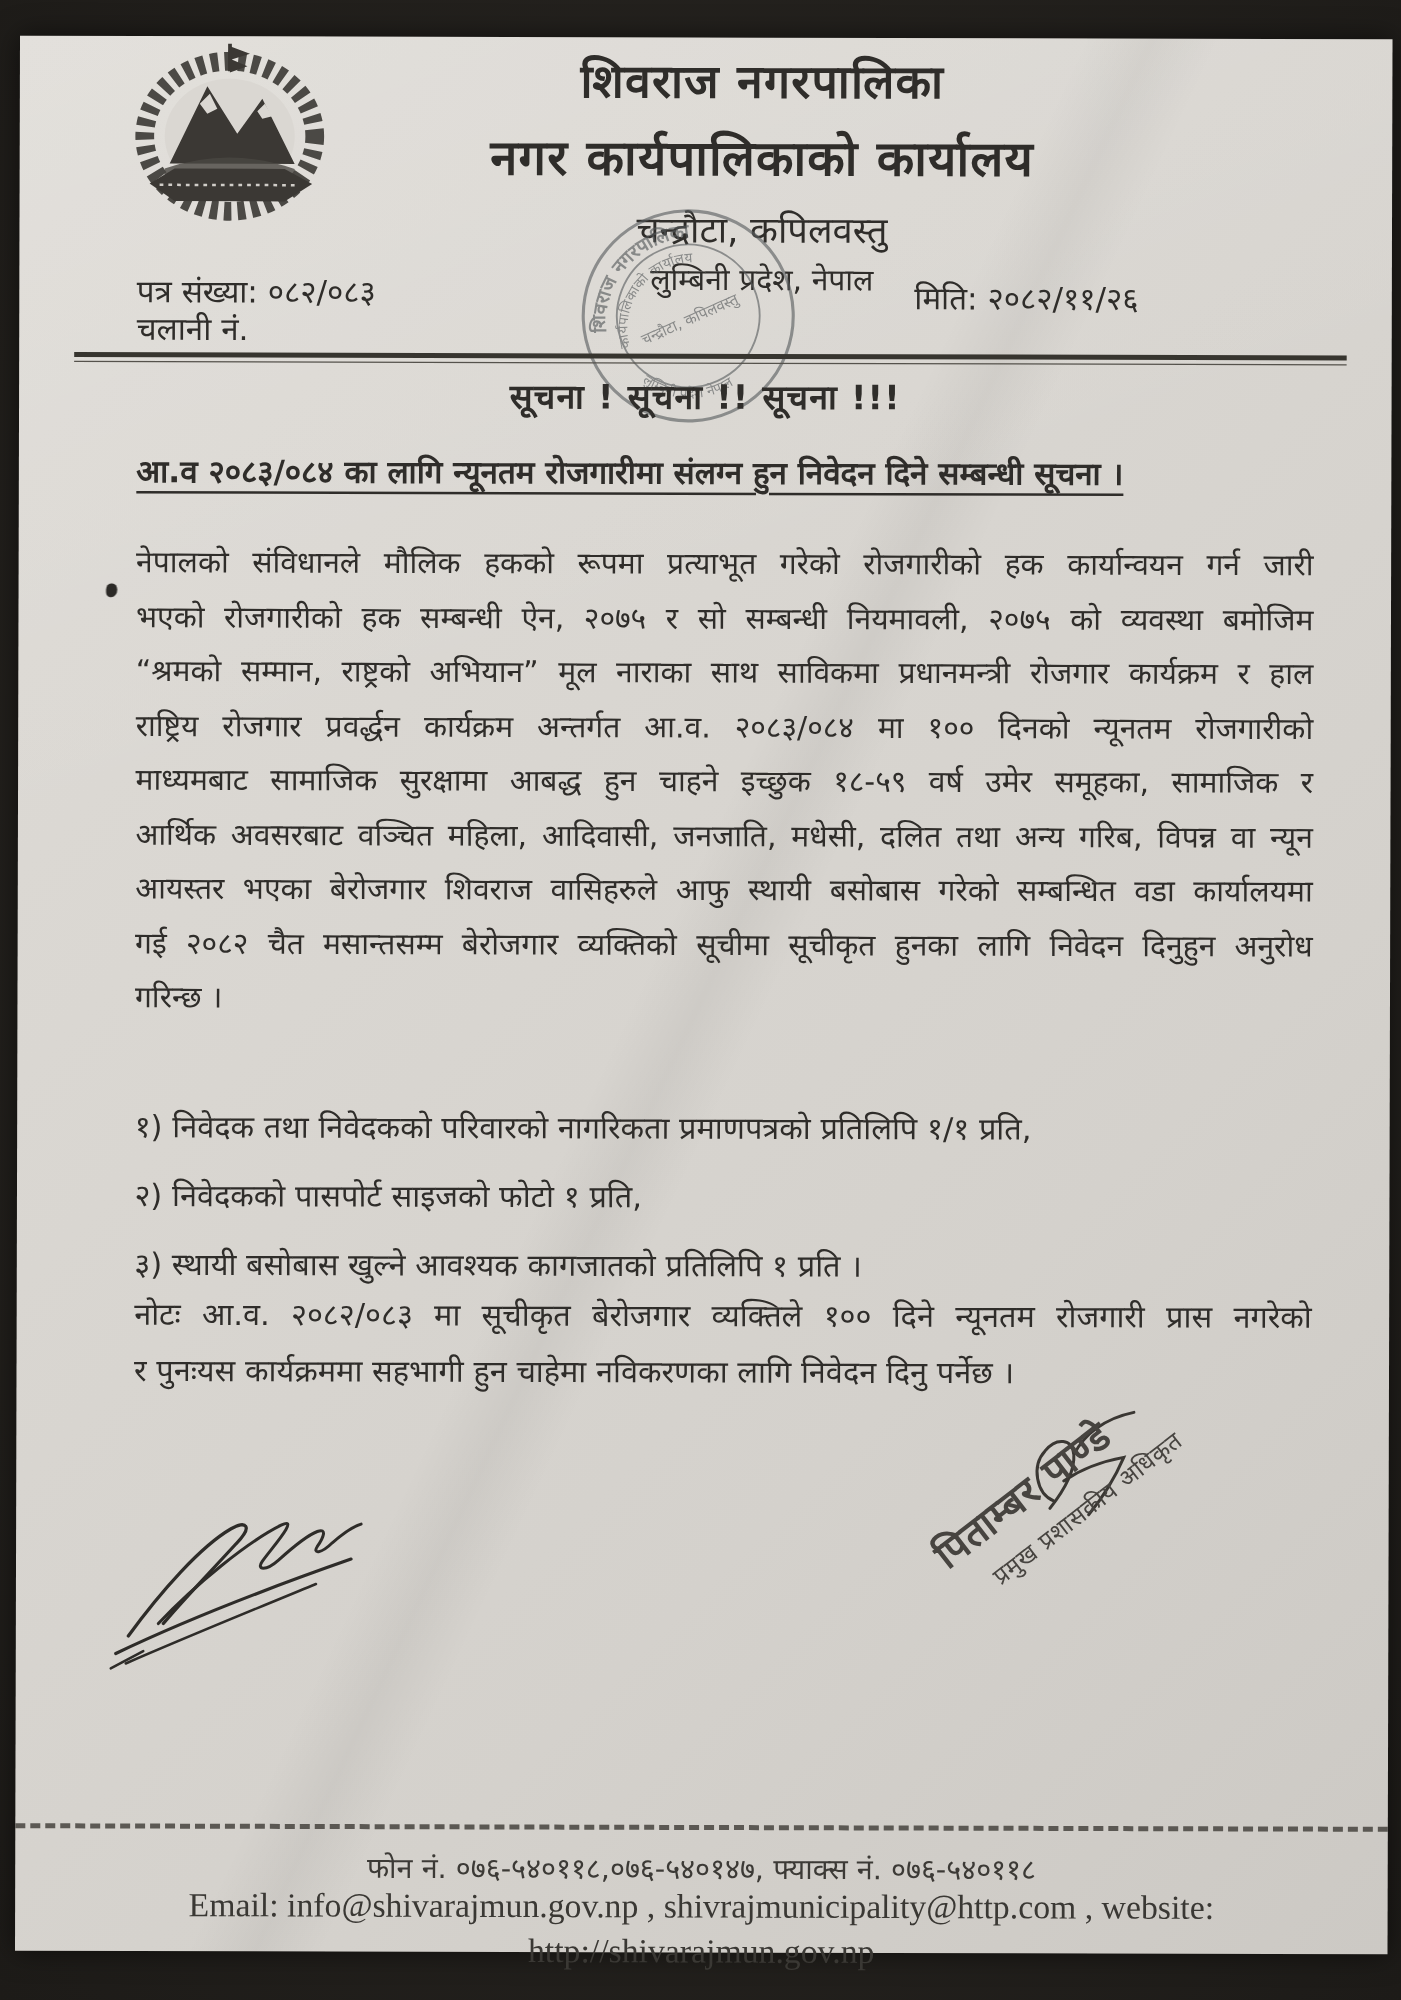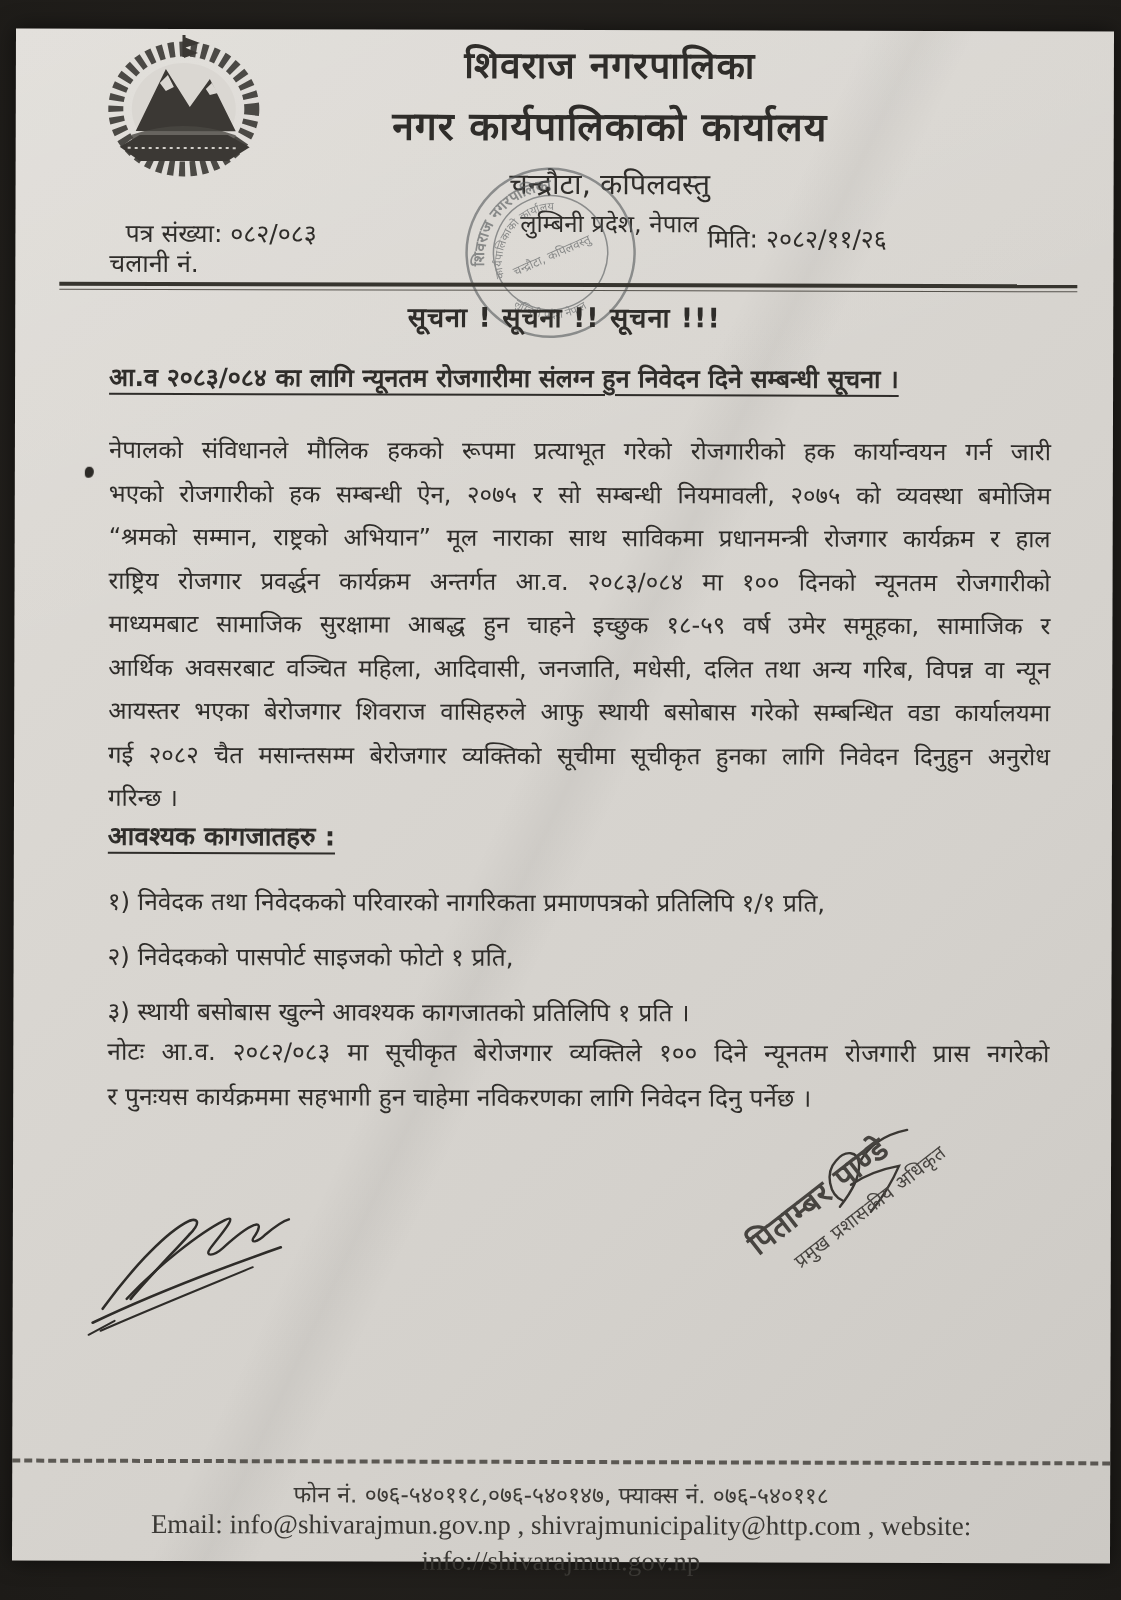--- a/index.html
+++ b/index.html
@@ -99,23 +99,23 @@
       <path d="M30,117 L142,117" stroke="#d0cdc8" stroke-width="2" stroke-dasharray="3 4"></path>
     </svg>
 
     <div class="abs head-text">
       <div class="h-muni nowrap">शिवराज नगरपालिका</div>
       <div class="h-office nowrap">नगर कार्यपालिकाको कार्यालय</div>
       <div class="h-addr nowrap">चन्द्रौटा, कपिलवस्तु</div>
       <div class="h-prov nowrap">लुम्बिनी प्रदेश, नेपाल</div>
     </div>
 
-    <div class="abs meta" style="left:110px;top:186px;">पत्र संख्या: ०८२/०८३</div>
+    <div class="abs meta" style="left:94px;top:186px;">पत्र संख्या: ०८२/०८३</div>
     <div class="abs meta" style="left:94px;top:216px;">चलानी नं.</div>
-    <div class="abs meta" style="left:692px;top:190px;">मिति: २०८२/११/२६</div>
+    <div class="abs meta" style="left:716px;top:190px;">मिति: २०८२/११/२६</div>
 
     <svg class="abs stamp-svg" width="185" height="185" viewBox="0 0 185 185">
       <defs>
         <path id="arcT" d="M 24,100 A 69,69 0 0 1 162,100"></path>
         <path id="arcM" d="M 40,104 A 53,53 0 0 1 146,104"></path>
         <path id="arcB" d="M 30,96 A 63,63 0 0 0 156,96"></path>
       </defs>
       <circle cx="93" cy="93" r="84" fill="none" stroke="#5a5e60" stroke-width="2.5"></circle>
       <circle cx="93" cy="93" r="57" fill="none" stroke="#5a5e60" stroke-width="1.5"></circle>
       <text fill="#54585a" font-size="15" font-weight="bold">
@@ -144,21 +144,20 @@
       <div class="bline">भएको रोजगारीको हक सम्बन्धी ऐन, २०७५ र सो सम्बन्धी नियमावली, २०७५ को व्यवस्था बमोजिम</div>
       <div class="bline">“श्रमको सम्मान, राष्ट्रको अभियान” मूल नाराका साथ साविकमा प्रधानमन्त्री रोजगार कार्यक्रम र हाल</div>
       <div class="bline">राष्ट्रिय रोजगार प्रवर्द्धन कार्यक्रम अन्तर्गत आ.व. २०८३/०८४ मा १०० दिनको न्यूनतम रोजगारीको</div>
       <div class="bline">माध्यमबाट सामाजिक सुरक्षामा आबद्ध हुन चाहने इच्छुक १८-५९ वर्ष उमेर समूहका, सामाजिक र</div>
       <div class="bline">आर्थिक अवसरबाट वञ्चित महिला, आदिवासी, जनजाति, मधेसी, दलित तथा अन्य गरिब, विपन्न वा न्यून</div>
       <div class="bline">आयस्तर भएका बेरोजगार शिवराज वासिहरुले आफु स्थायी बसोबास गरेको सम्बन्धित वडा कार्यालयमा</div>
       <div class="bline">गई २०८२ चैत मसान्तसम्म बेरोजगार व्यक्तिको सूचीमा सूचीकृत हुनका लागि निवेदन दिनुहुन अनुरोध</div>
       <div class="bline last">गरिन्छ ।</div>
     </div>
 
-    <div class="abs sec-head nowrap">आवश्यक कागजातहरु :</div>
 
     <div class="abs doc-list">
       <div class="doc-item">१) निवेदक तथा निवेदकको परिवारको नागरिकता प्रमाणपत्रको प्रतिलिपि १/१  प्रति,</div>
       <div class="doc-item">२) निवेदकको पासपोर्ट साइजको फोटो १ प्रति,</div>
       <div class="doc-item">३) स्थायी बसोबास खुल्ने आवश्यक कागजातको प्रतिलिपि १ प्रति ।</div>
     </div>
 
     <div class="abs note-par">
       <div class="nline1">नोटः आ.व. २०८२/०८३ मा सूचीकृत बेरोजगार व्यक्तिले १०० दिने न्यूनतम रोजगारी प्रास नगरेको</div>
       <div>र पुनःयस कार्यक्रममा सहभागी हुन चाहेमा नविकरणका लागि निवेदन दिनु पर्नेछ ।</div>
@@ -181,16 +180,16 @@
     </svg>
 
     <div class="abs officer">
       <div class="officer-name nowrap">पिताम्बर पाण्डे</div>
       <div class="officer-title nowrap">प्रमुख प्रशासकीय अधिकृत</div>
     </div>
 
     <div class="abs dashes"></div>
     <div class="abs phone center nowrap">फोन नं. ०७६-५४०११८,०७६-५४०१४७, फ्याक्स नं. ०७६-५४०११८</div>
     <div class="abs mailline center nowrap"><span class="u"><span>Email: </span><span>info@shivarajmun.gov.np</span></span><span> , </span><span class="u">shivrajmunicipality@http.com</span><span> , website:</span></div>
-    <div class="abs weburl center nowrap"><span class="u">info://shivarajmun.gov.np</span></div>
+    <div class="abs weburl center nowrap"><span class="u">http://shivarajmun.gov.np</span></div>
 
   </div>
 </div>
 
 </body></html>

